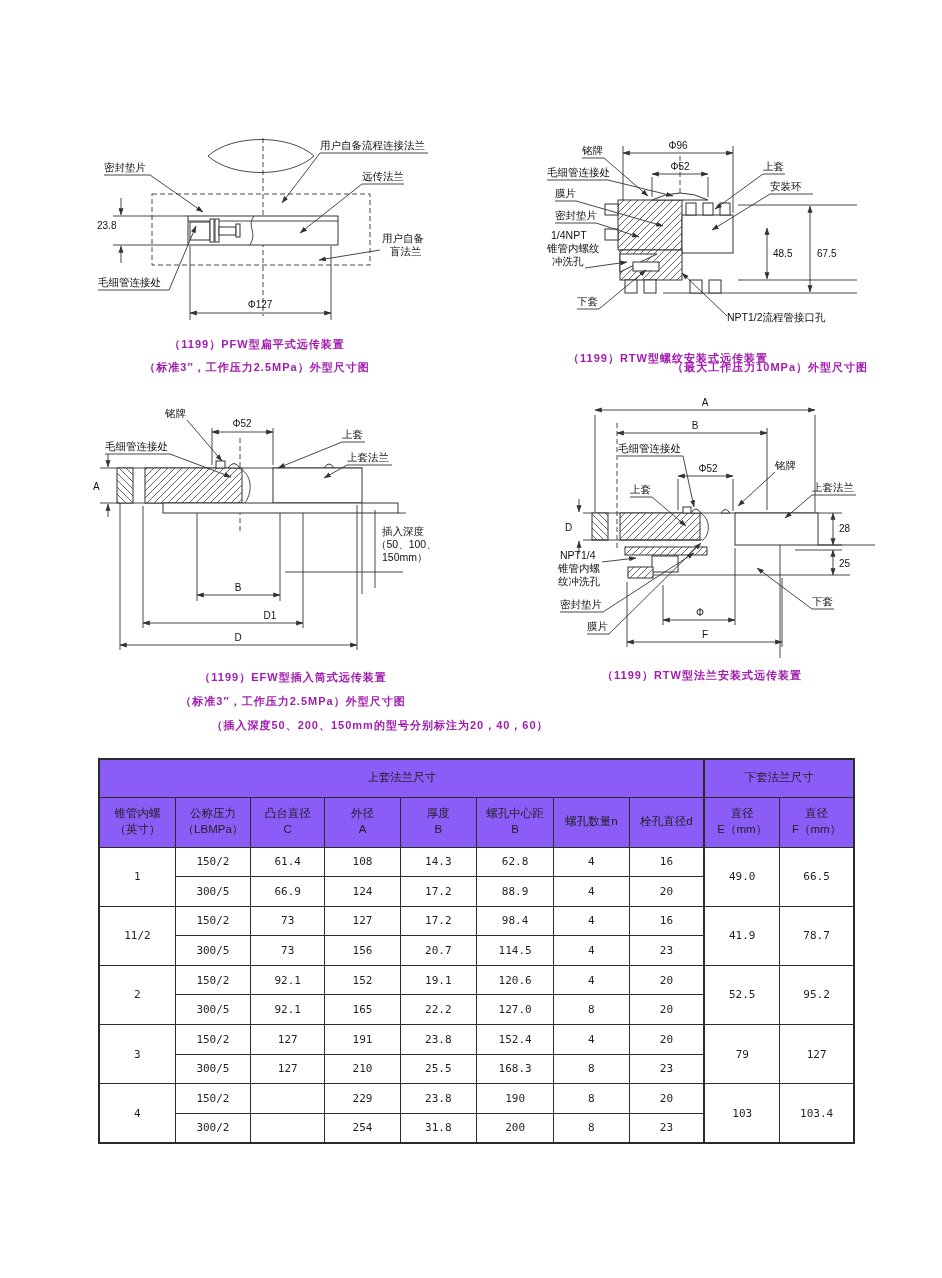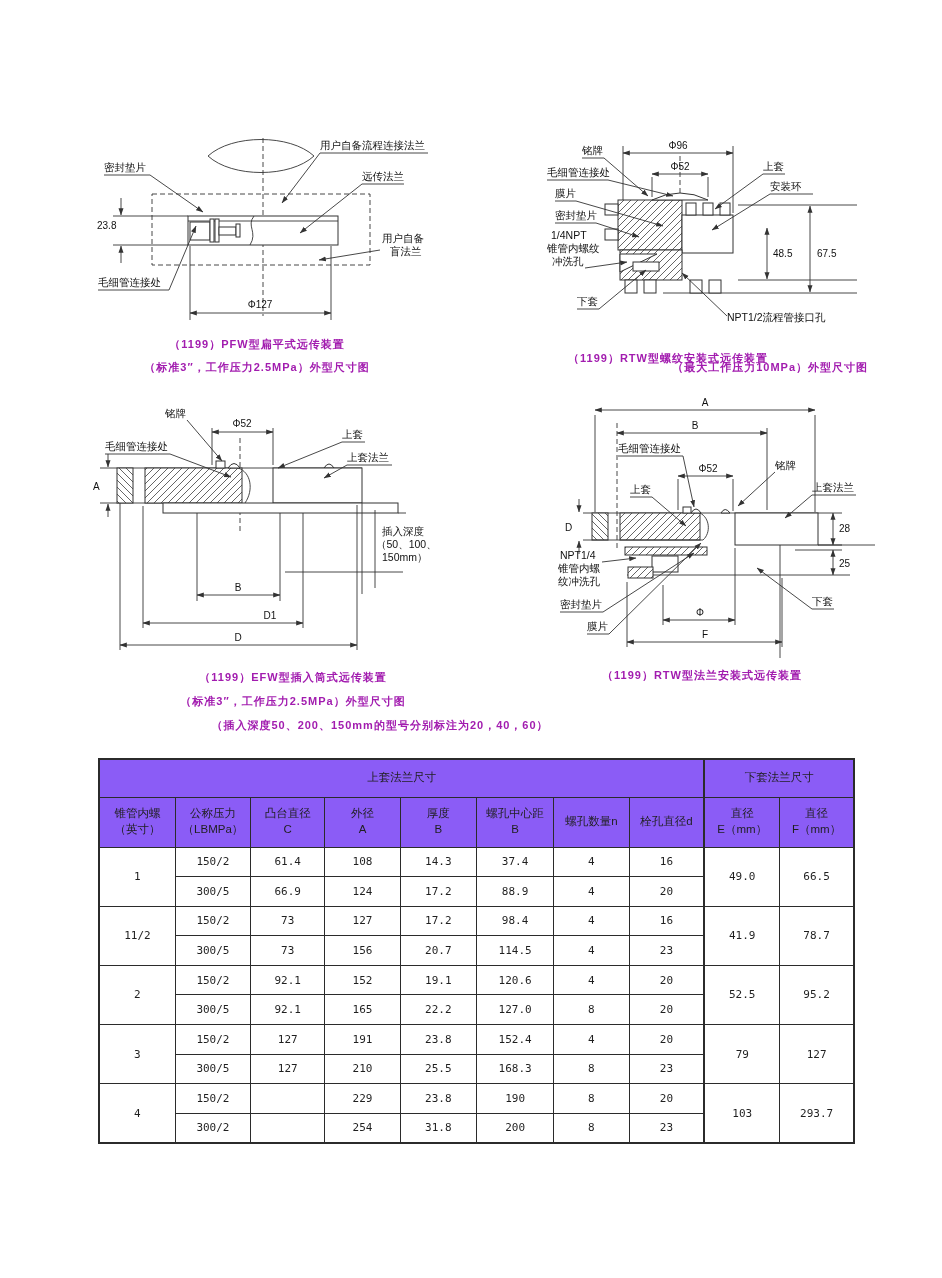--- a/index.html
+++ b/index.html
@@ -310,21 +310,21 @@
       <th class="thick"><span>直径</span><br><span>E（mm）</span></th>
       <th><span>直径</span><br><span>F（mm）</span></th>
     </tr>
 
     <tr class="bd">
       <td rowspan="2">1</td>
       <td>150/2</td>
           <td>61.4</td>
       <td>108</td>
           <td>14.3</td>
-      <td>37.4</td>
+      <td>62.8</td>
           <td>4</td>
       <td>16</td>
       <td rowspan="2" class="thick">49.0</td>
       <td rowspan="2">66.5</td>
     </tr>
     <tr class="bd">
       <td>300/5</td>
           <td>66.9</td>
       <td>124</td>
           <td>17.2</td>
@@ -402,21 +402,21 @@
     <tr class="bd">
       <td rowspan="2">4</td>
       <td>150/2</td>
           <td></td>
       <td>229</td>
           <td>23.8</td>
       <td>190</td>
           <td>8</td>
       <td>20</td>
       <td rowspan="2" class="thick">103</td>
-      <td rowspan="2">293.7</td>
+      <td rowspan="2">103.4</td>
     </tr>
     <tr class="bd">
       <td>300/2</td>
           <td></td>
       <td>254</td>
           <td>31.8</td>
       <td>200</td>
           <td>8</td>
       <td>23</td>
     </tr>

